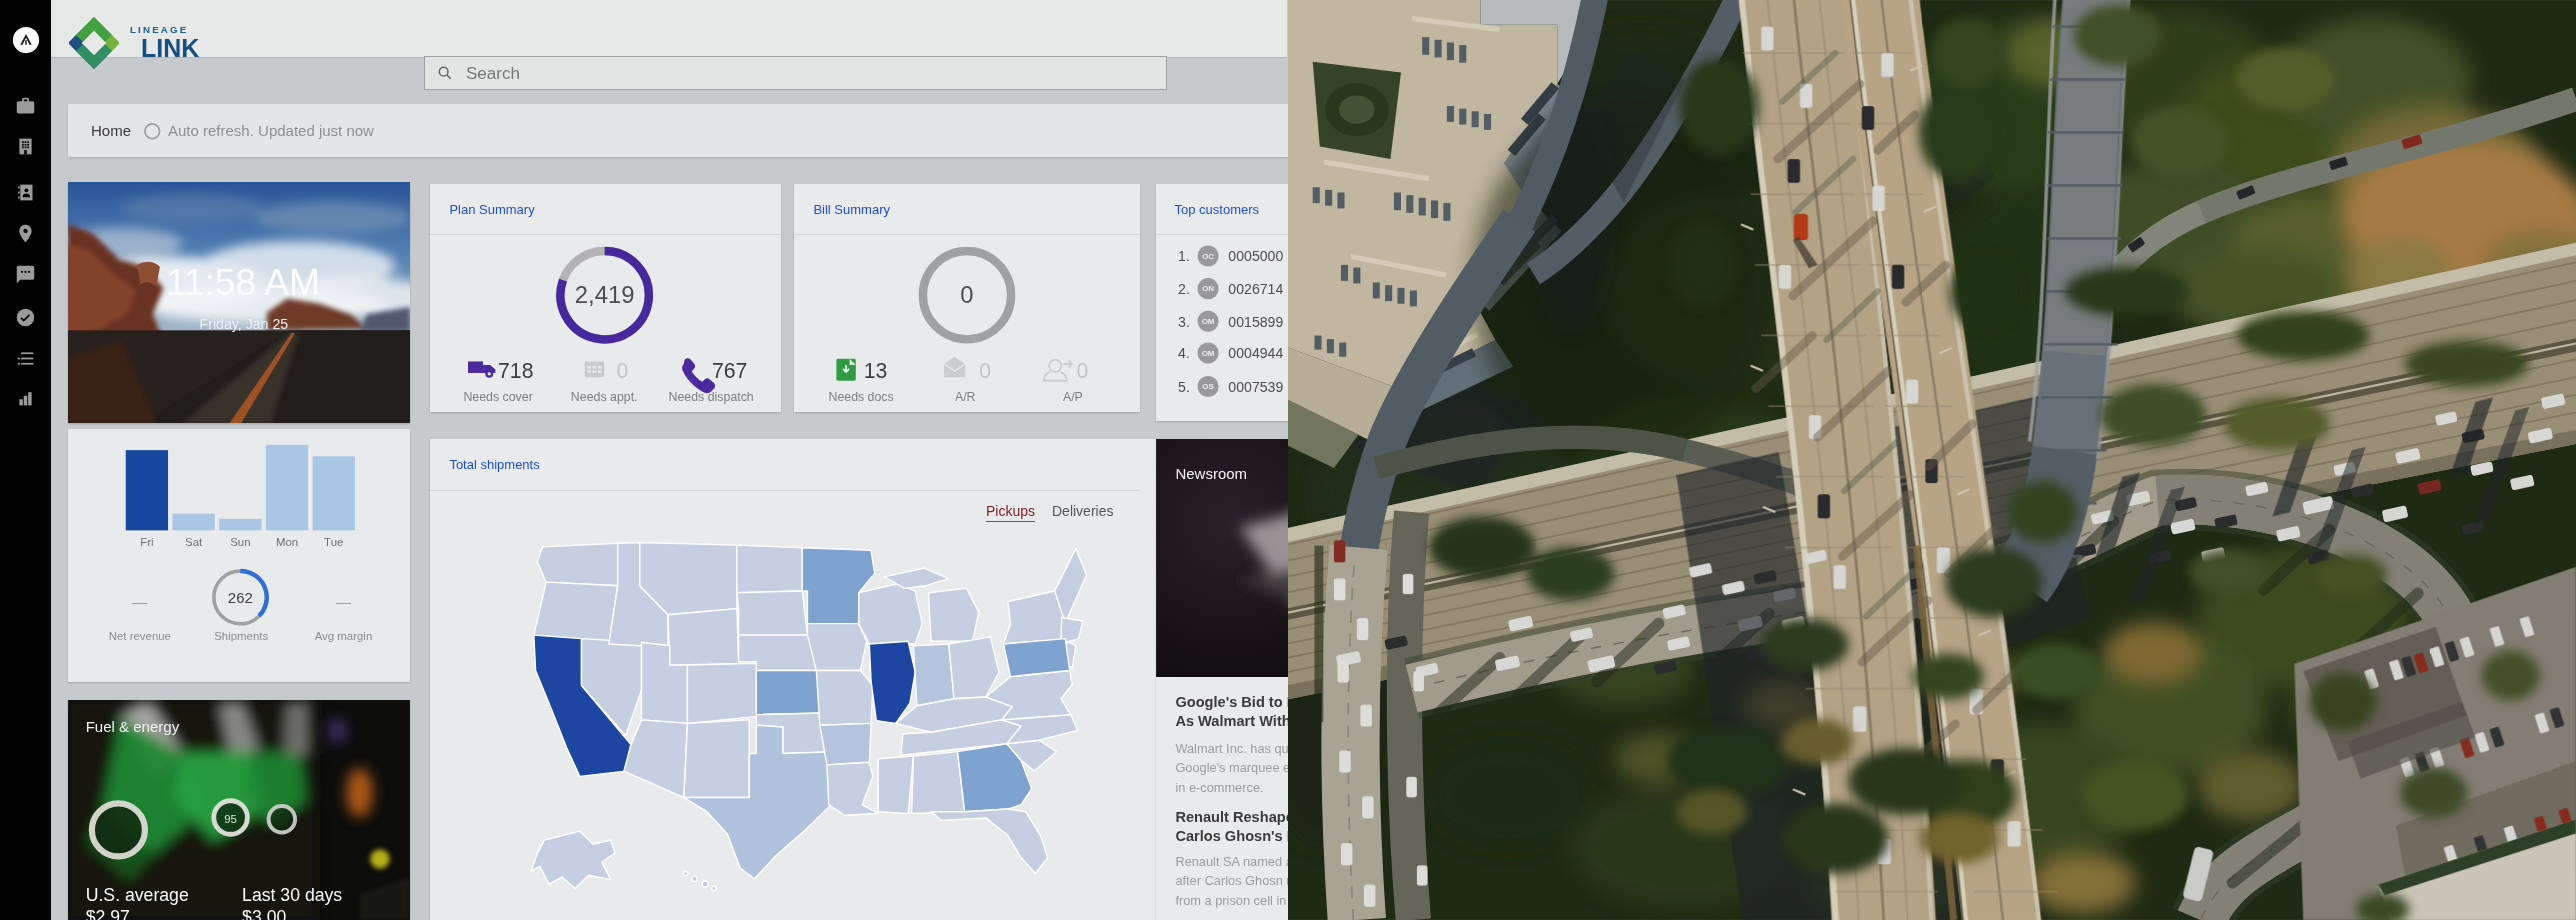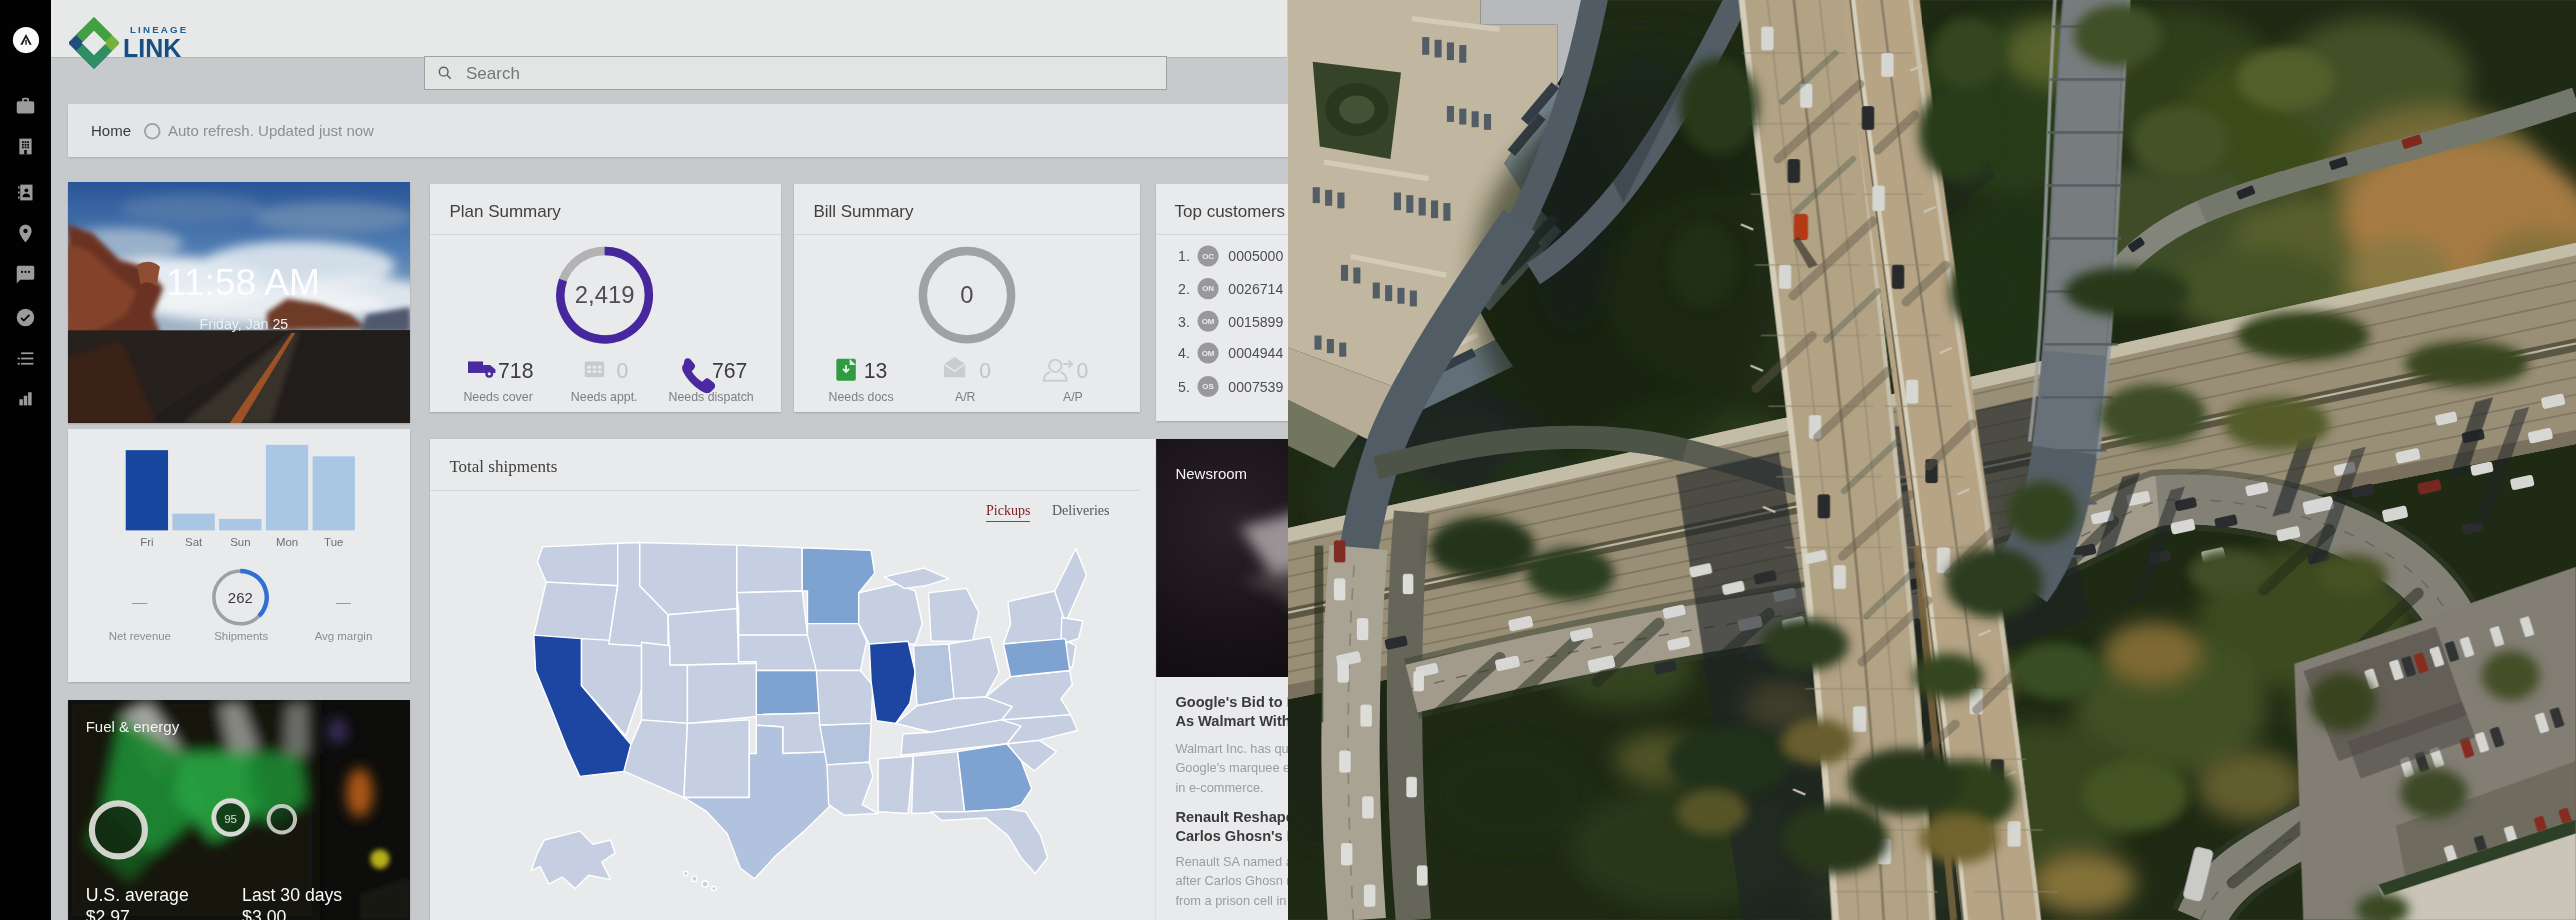--- a/index.html
+++ b/index.html
@@ -3,21 +3,21 @@
 <meta charset="utf-8">
 <style>
 * { margin:0; padding:0; box-sizing:border-box; }
 html,body { width:2576px; height:920px; overflow:hidden; font-family:"Liberation Sans",sans-serif; }
 body { background:#c6cacd; position:relative; }
 #sidebar { position:absolute; left:0; top:0; width:51px; height:920px; background:#020202; z-index:5; }
 .sb-ic { position:absolute; left:0; width:51px; text-align:center; }
 #header { position:absolute; left:51px; top:0; width:1236px; height:58px; background:#e7e8e8; border-bottom:1.8px solid #b5b8b9; z-index:2; }
 #homebar { position:absolute; left:68px;top:104px;width:1220px;height:53px; background:#e3e5e6; box-shadow:0 0.9px 1.8px rgba(0,0,0,.15); z-index:2; }
 .card { position:absolute; background:#e9eaeb; box-shadow:0 0.9px 1.8px rgba(0,0,0,.18); z-index:2; }
-.cardtitle { font-size:17px; color:#404040; }
+.cardtitle { font-size:13px; color:#1d4ed8; }
 #photo { position:absolute; left:1288px; top:0; width:1288px; height:920px; z-index:10; overflow:hidden; }
 </style>
 </head>
 <body>
 <div id="sidebar">
   <div class="sb-ic" style="top:25.6px;"><svg width="28" height="28" viewBox="0 0 32 32">
         <circle cx="16" cy="16" r="15" fill="#fbfbfb"></circle>
         <path d="M9.5 21.5 L16 9 L22.5 21.5 L20 21.5 L16 13.5 L12 21.5 Z" fill="#1b1b1b"></path>
         <path d="M15.2 16 L16.8 16 L16.8 21.5 L15.2 21.5 Z" fill="#1b1b1b"></path>
       </svg></div>
@@ -85,21 +85,21 @@
     <g transform="translate(28.5,31.5)">
       <g transform="rotate(45)">
         <path d="M-21 -21 L21 -21 L21 0 L10 0 L10 -10 L-10 -10 L-10 0 L-21 0 Z" fill="#74b23c"></path>
         <path d="M-21 0 L-10 0 L-10 10 L10 10 L10 0 L21 0 L21 21 L-21 21 Z" fill="#1f4e7f"></path>
         <path d="M21 -8 L21 21 L-8 21 L-8 10 L10 10 L10 -8 Z" fill="#2f8f63"></path>
         <path d="M-21 8 L-21 -21 L8 -21 L8 -10 L-10 -10 L-10 8 Z" fill="#42a043"></path>
       </g>
     </g>
   </svg>
   <div style="position:absolute;left:79px;top:24px;font-size:9.7px;font-weight:bold;letter-spacing:2.2px;color:#1a6090;">LINEAGE</div>
-  <div style="position:absolute;left:72px;top:34px;font-size:25px;font-weight:bold;color:#174f82;">LINK</div>
+  <div style="position:absolute;left:90px;top:34px;font-size:25px;font-weight:bold;color:#174f82;">LINK</div>
   <div style="position:absolute;left:373px;top:24px;width:743px;height:34px;background:#e3e4e4;border:1.8px solid #9fa1a2;margin-top:32px;">
     <svg style="position:absolute;left:12.4px;top:8px;" width="16" height="16" viewBox="0 0 24 24" fill="none" stroke="#5f6368" stroke-width="2.2">
         <circle cx="10" cy="10" r="6.5"></circle>
         <path d="M15 15l5.5 5.5"></path>
       </svg>
     <div style="position:absolute;left:41px;top:7px;font-size:17px;color:#757779;">Search</div>
   </div>
 </div>
 
 <div id="homebar">
@@ -306,21 +306,21 @@
     <g font-size="16" fill="#4e4e50">
       <text x="82" y="31">0005000 CORE MARK</text>
       <text x="82" y="68">0026714 NATIONAL</text>
       <text x="82" y="105">0015899 NESTLE</text>
       <text x="82" y="141">0004944 NATURE</text>
       <text x="82" y="179">0007539 SYSCO</text>
     </g>
   </svg>
 </div>
 
-<div class="card" style="left:430px;top:439px;width:778px;height:481px;font-family:Liberation Serif, serif;">
+<div class="card" style="left:430px;top:439px;width:778px;height:481px;">
   <div class="cardtitle" style="position:absolute;left:19.4px;top:17.7px;">Total shipments</div>
   <div style="position:absolute;right:17.7px;top:19.4px;font-size:11px;color:#8a8c8e;">2019</div>
   <div style="position:absolute;left:0;top:51px;width:710px;border-top:0.9px solid #d5d6d7;"></div>
   <div style="position:absolute;left:556px;top:64px;font-size:14px;color:#7f1d1d;border-bottom:1.8px solid #3a57ad;padding-bottom:2px;">Pickups</div>
   <div style="position:absolute;left:622px;top:64px;font-size:14px;color:#55565a;">Deliveries</div>
   <div id="usmap" style="position:absolute;left:95px;top:99px;">
   <svg width="565" height="362" viewBox="0 0 640 410">
     <g fill="#c5cfe1" stroke="#ffffff" stroke-width="1.6" stroke-linejoin="round">
       <path d="M20,10 L105,6 L105,54 L24,50 L14,27 Z"></path>
       <path d="M24,50 L105,54 L95,120 L10,110 Z"></path>

